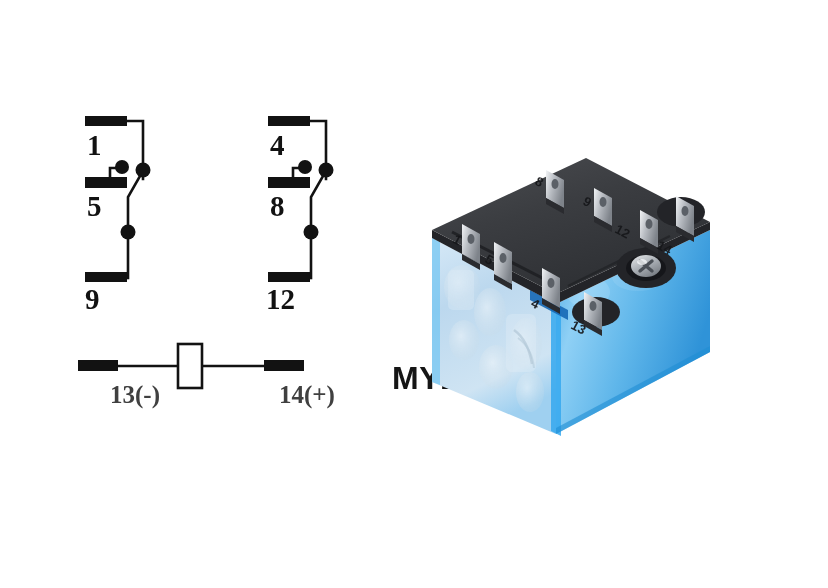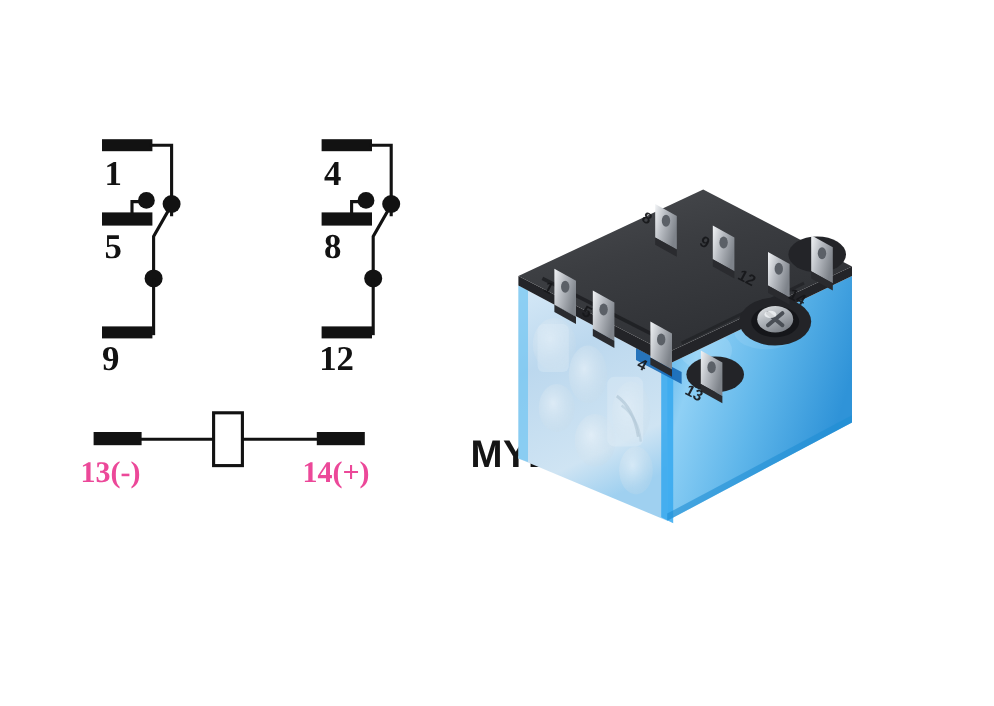--- a/index.html
+++ b/index.html
@@ -24,23 +24,24 @@
     color:#121212;
     line-height:1;
     white-space:nowrap;
   }
   .pin-label.big{font-size:29px;}
   .coil-label{
     position:absolute;
     font-family:"Liberation Serif", serif;
     font-weight:700;
     font-size:25px;
-    color:#ec4899;
+    color:#404040;
     white-space:nowrap;
     line-height:1;
+    margin-left:43px;
   }
 
   
   .model-name{
     position:absolute;
     left:392px;top:360px;
     font-family:"Liberation Sans", sans-serif;
     font-weight:700;
     font-size:32px;
     letter-spacing:.5px;
@@ -119,21 +120,21 @@
 
     <div class="pin-label big" style="left:87px;top:131px;">1</div>
     <div class="pin-label big" style="left:87px;top:192px;">5</div>
     <div class="pin-label big" style="left:85px;top:285px;">9</div>
 
     <div class="pin-label big" style="left:270px;top:131px;">4</div>
     <div class="pin-label big" style="left:270px;top:192px;">8</div>
     <div class="pin-label big" style="left:266px;top:285px;">12</div>
 
     <div class="coil-label" style="left:67px;top:382px;">13(-)</div>
-    <div class="coil-label" style="left:252px;top:382px;">14(+)</div>
+    <div class="coil-label" style="left:236px;top:382px;">14(+)</div>
   </div>
 
   <div class="model-name">MY2NJ</div>
 
   <div class="photo">
     <svg width="330" height="400" viewBox="0 0 330 400">
       <defs>
         <linearGradient id="gFrontFace" x1="0" y1="0" x2="0.3" y2="1">
           <stop offset="0" stop-color="#d6e9f7"></stop>
           <stop offset="0.35" stop-color="#bcd8ee"></stop>

